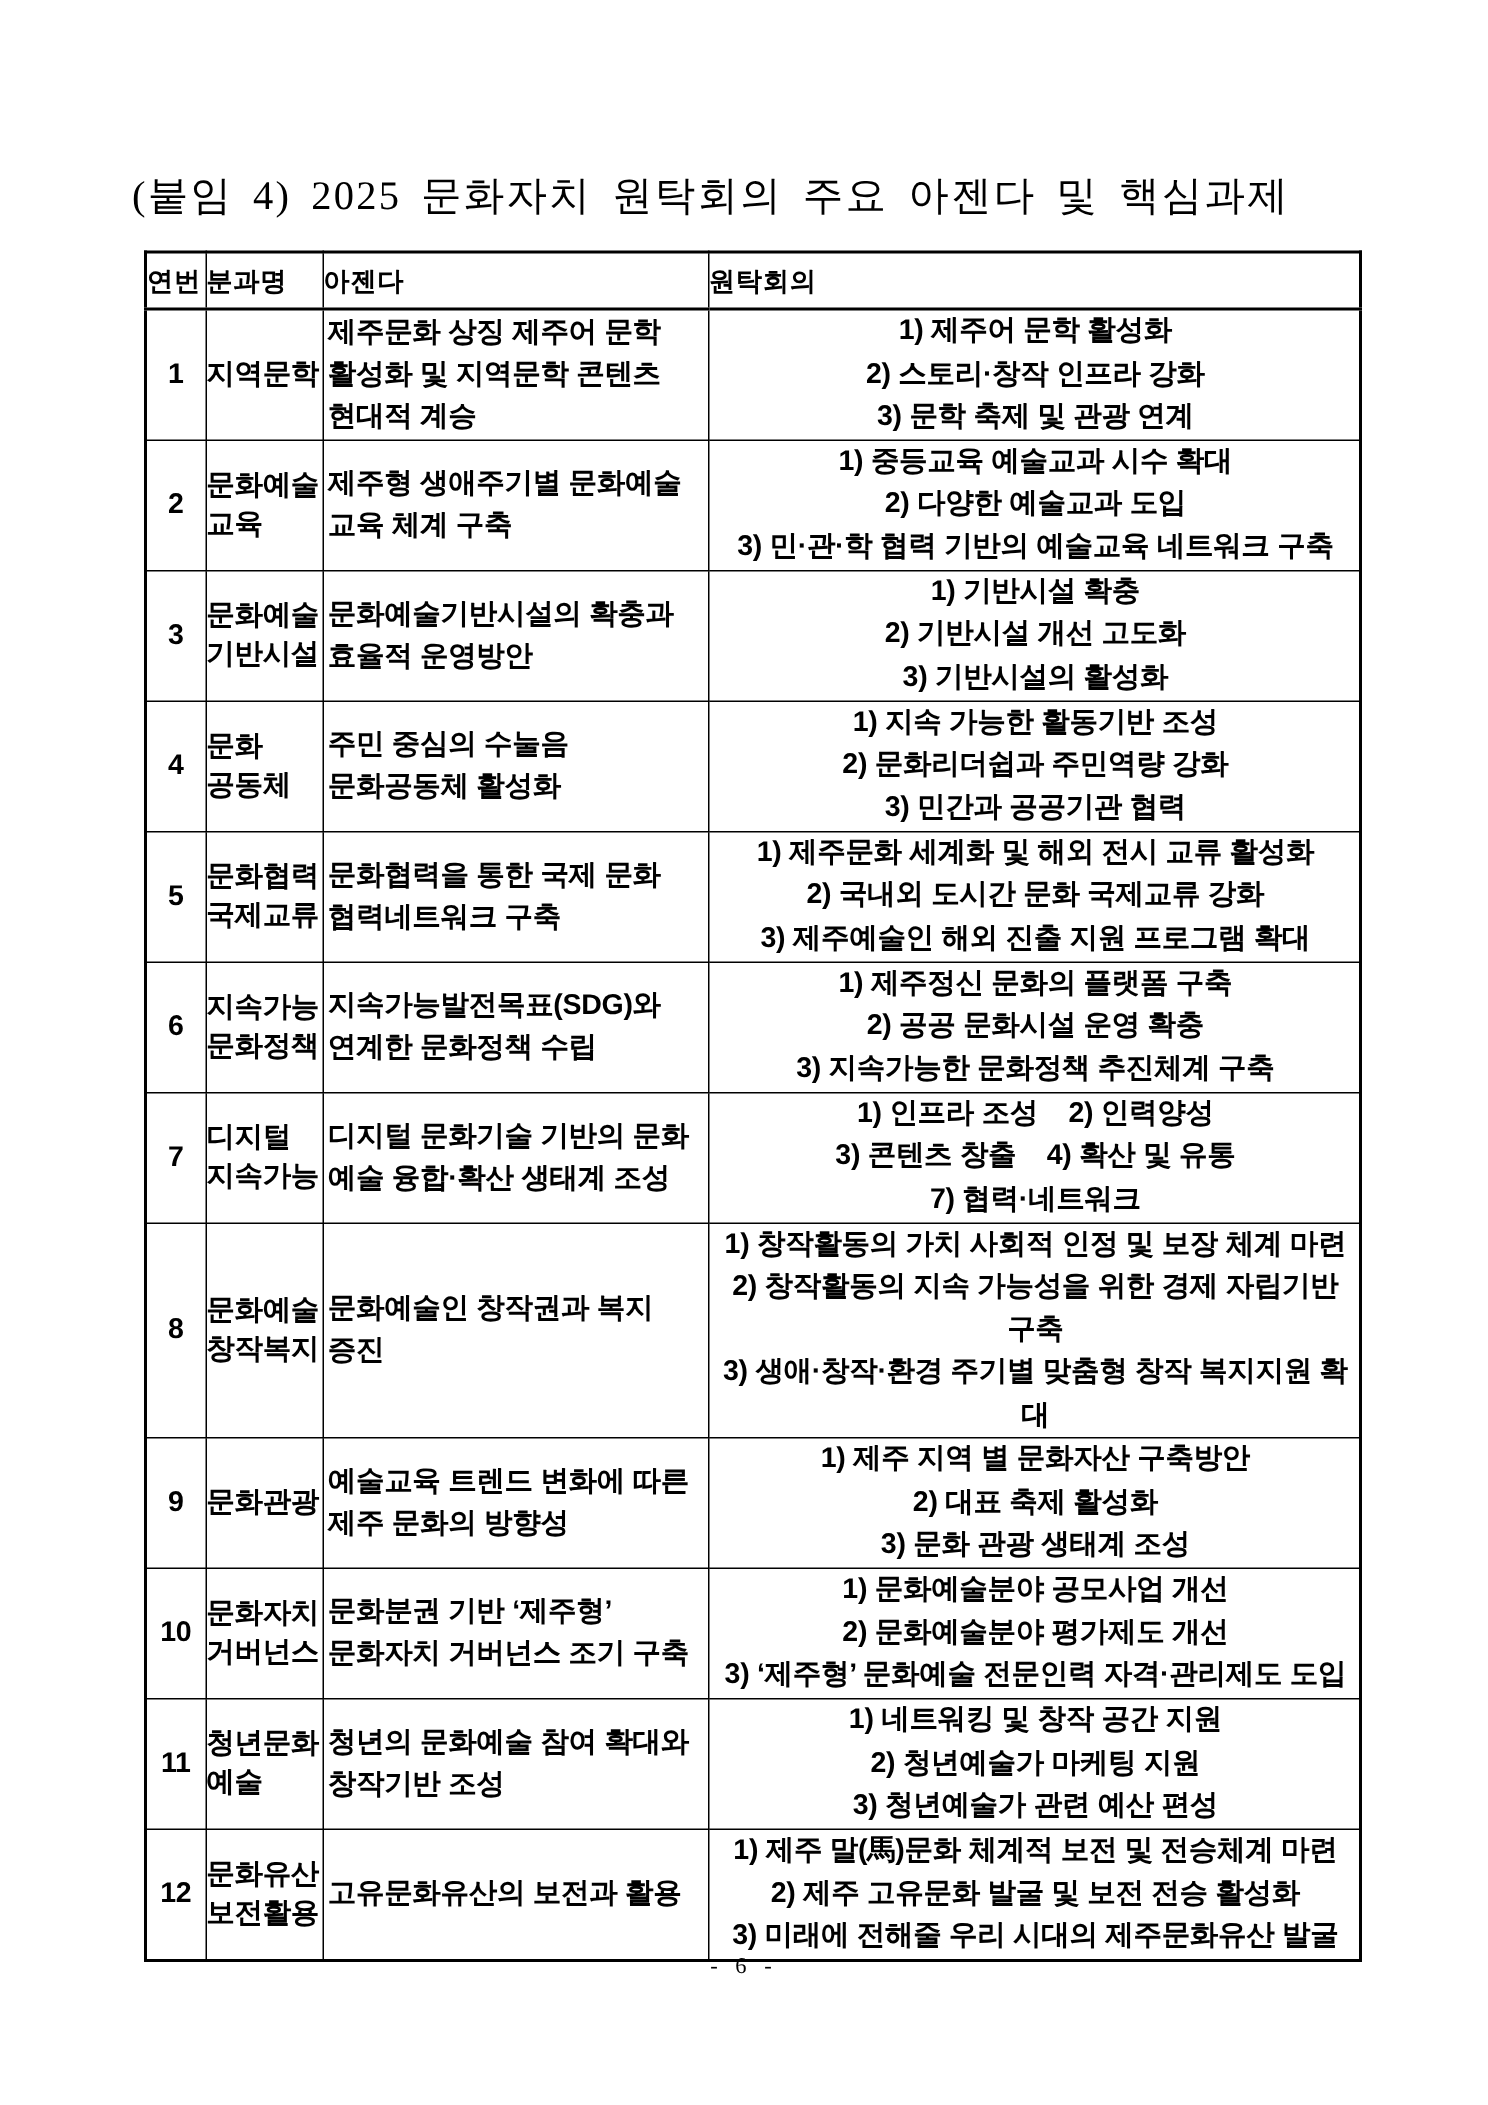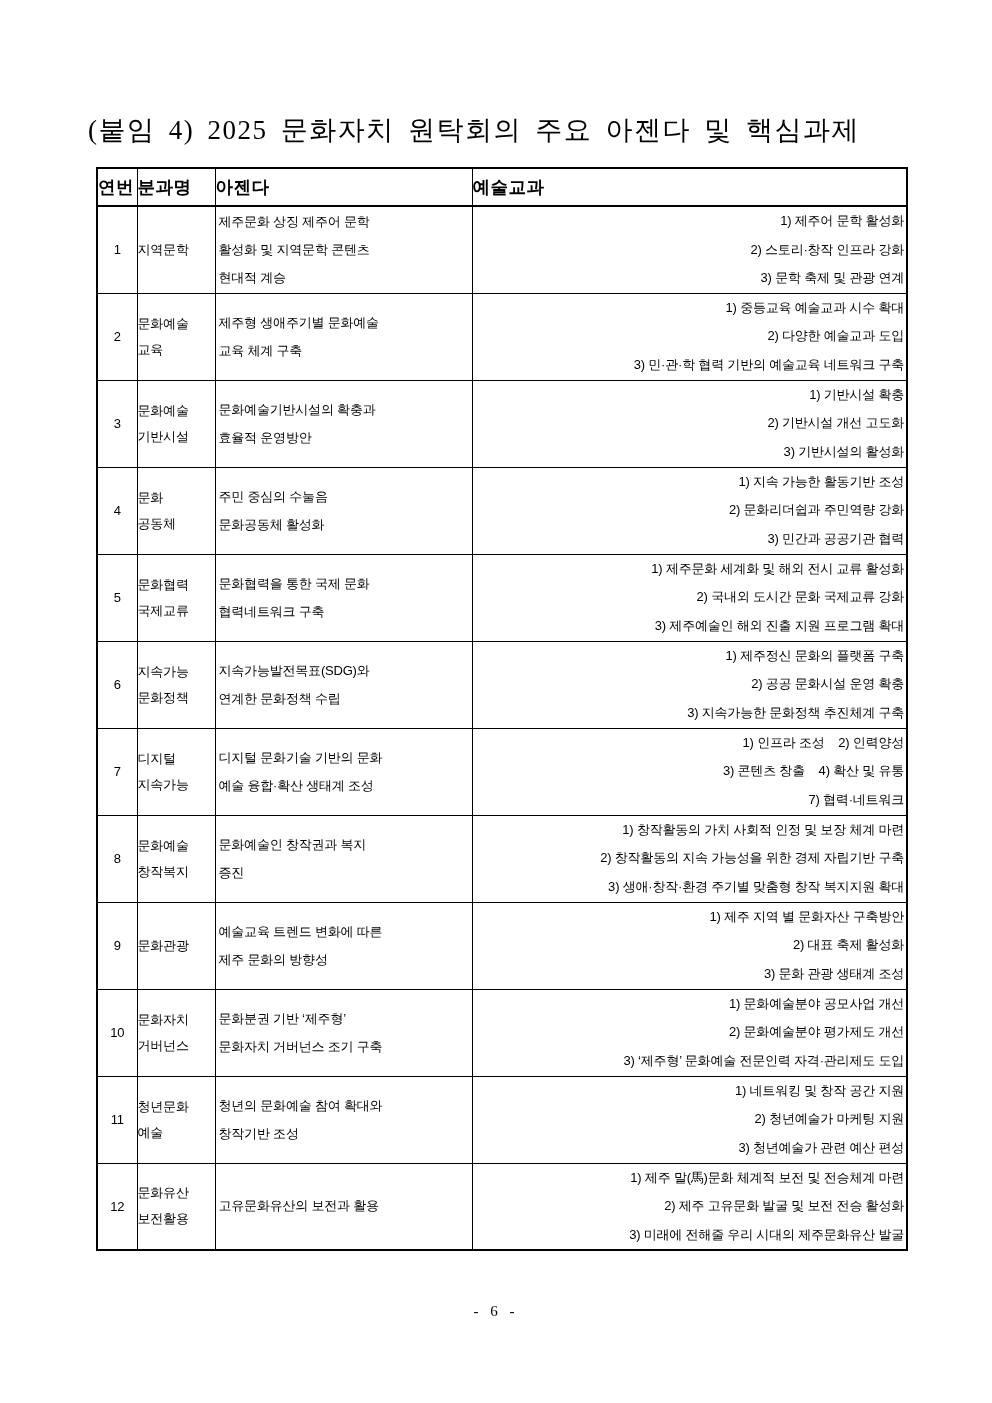--- a/index.html
+++ b/index.html
@@ -41,39 +41,40 @@
     border-bottom: 2px solid #000;
     font-size: 17.5px;
     font-weight: 700;
     text-align: left;
     vertical-align: middle;
     letter-spacing: 0.5px;
   }
   .doc-table tbody td {
     height: 87px;
     vertical-align: middle;
-    font-size: 13px;
+    font-size: 19px;
     letter-spacing: -0.2px;
+    font-weight: bold;
   }
   td.cell-no { text-align: center; font-size: 16px; }
   td.cell-division {
     white-space: pre-line;
     line-height: 26px;
   }
   td.cell-agenda {
     white-space: pre-line;
     line-height: 28px;
     padding: 0 2px 0 3px;
     text-align: left;
   }
   td.cell-tasks {
     white-space: pre-wrap;
     line-height: 28.5px;
     padding: 0 2px 0 4px;
-    text-align: right;
+    text-align: center;
     margin-left: 43px;
   }
   .page-number {
     position: absolute;
     top: 1303px;
     left: 0;
     width: 100%;
     text-align: center;
     font-family: "Liberation Serif", serif;
     font-size: 15px;
@@ -90,21 +91,21 @@
     <col style="width:40px">
     <col style="width:78px">
     <col style="width:257px">
     <col style="width:435px">
   </colgroup>
   <thead>
     <tr>
       <th>연번</th>
       <th>분과명</th>
       <th>아젠다</th>
-      <th>예술교과</th>
+      <th>원탁회의</th>
     </tr>
   </thead>
   <tbody>
     <tr>
       <td class="cell-no">1</td>
       <td class="cell-division">지역문학</td>
       <td class="cell-agenda">제주문화 상징 제주어 문학
 활성화 및 지역문학 콘텐츠
 현대적 계승</td>
       <td class="cell-tasks">1) 제주어 문학 활성화

